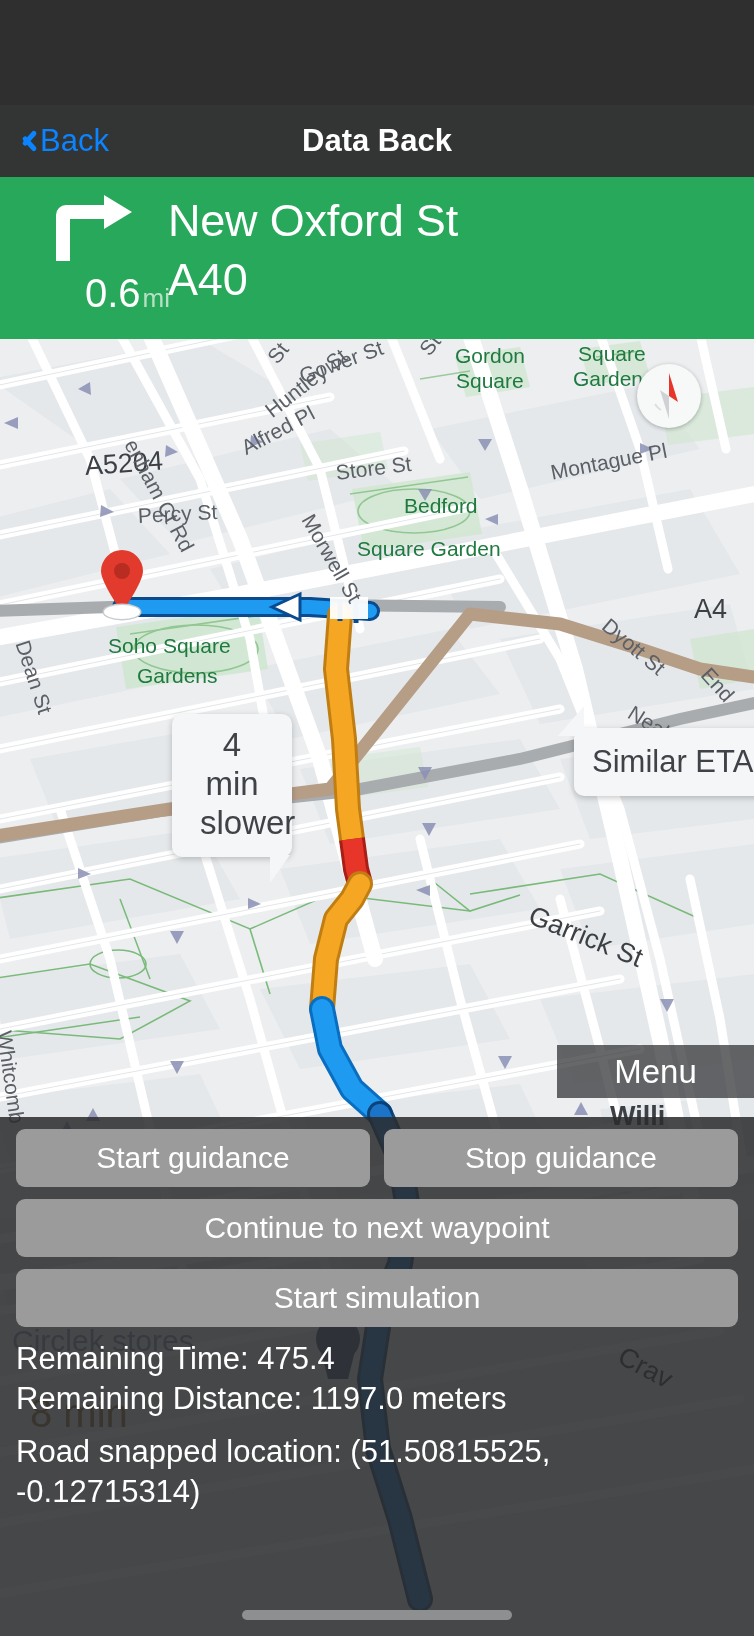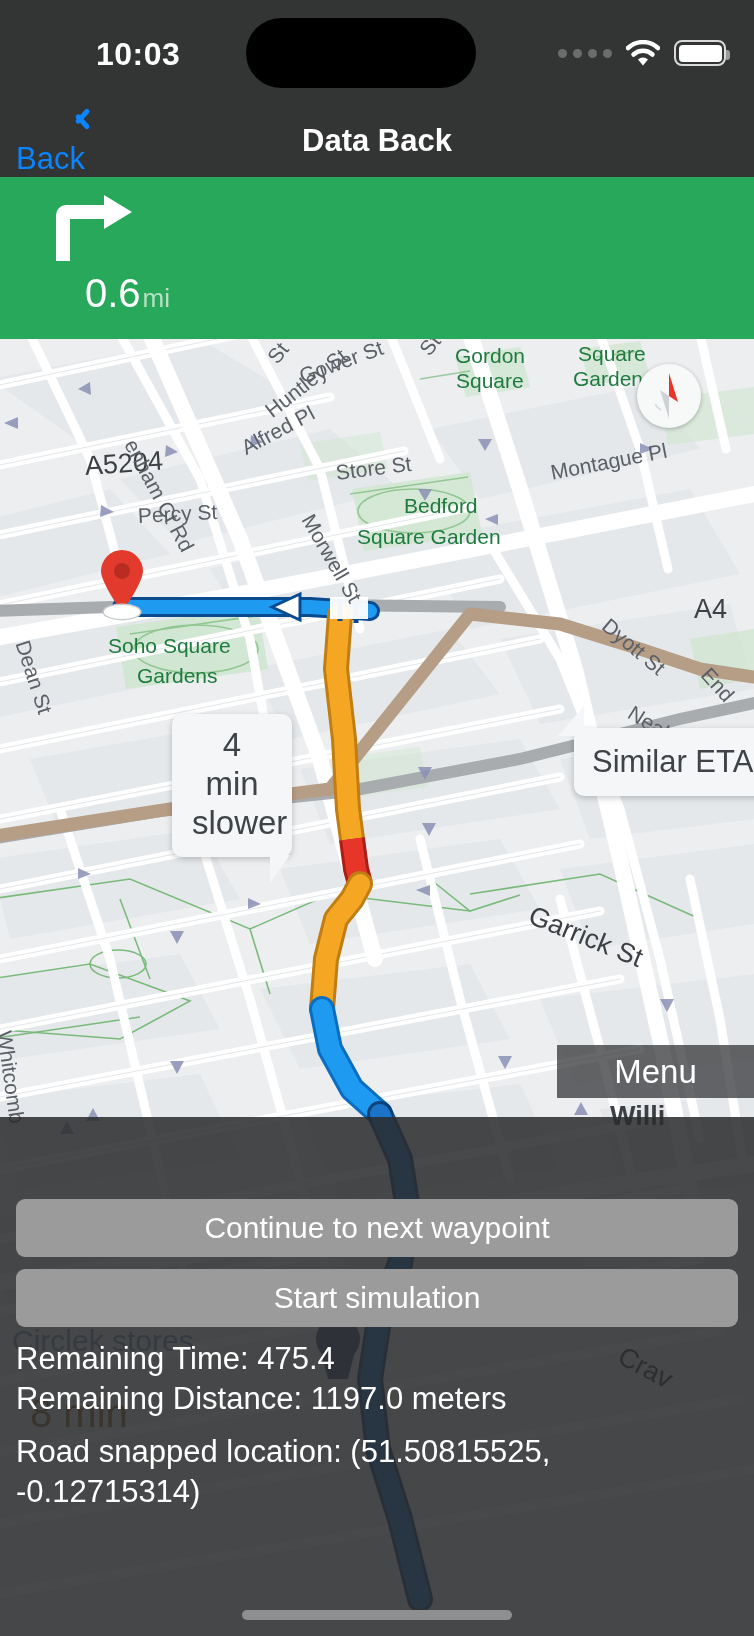--- a/index.html
+++ b/index.html
@@ -38,22 +38,22 @@
   }
   .batt i { display:block; width:100%; height:100%; background:#fff; border-radius:4px; }
 
   
   .navbar {
     position:absolute; top:105px; left:0; width:754px; height:72px;
     background:#333434;
   }
   .nav-back {
     position:absolute; left:16px; top:0; height:72px;
-    display:flex; align-items:flex-end; gap:8px; color:#0a84ff;
-    font-size:31px; cursor:pointer;flex-direction:column;
+    display:flex; align-items:center; gap:8px; color:#0a84ff;
+    font-size:31px; cursor:pointer;
   }
   .chev { width:16px; height:28px; position:relative; }
   .chev::before, .chev::after {
     content:""; position:absolute; left:5px; width:5px; height:18px;
     background:#0a84ff; border-radius:3px;
   }
   .chev::before { top:0px; transform:rotate(42deg); transform-origin:bottom center; }
   .chev::after  { bottom:0px; transform:rotate(-42deg); transform-origin:top center; }
   .nav-title {
     position:absolute; left:0; top:0; width:754px; height:72px;
@@ -104,21 +104,21 @@
     background:#f7f8f8; border-radius:50%;
     box-shadow:0 1px 4px rgba(0,0,0,.28);
   }
   .marker { position:absolute; left:98px; top:210px; width:48px; height:64px; }
 
   .callout {
     position:absolute; background:#f5f6f7; border-radius:10px;
     box-shadow:0 2px 6px rgba(0,0,0,.22);
     color:#3f4348; text-align:center;
   }
-  #callout-slower { left:172px; top:375px; width:120px; padding:12px 20px 14px; }
+  #callout-slower { left:172px; top:375px; width:120px; padding:12px 28px 14px; }
   #callout-slower .l1 { font-size:33px; line-height:1.18; }
   #callout-eta { left:574px; top:389px; width:230px; padding:16px 18px; text-align:left; }
   #callout-eta .l1 { font-size:31px; }
   .tail { position:absolute; width:0; height:0; }
 
   .menu-btn {
     position:absolute; left:557px; top:706px; width:197px; height:53px;
     background:rgba(44,46,48,.72); color:#fff;
     display:flex; align-items:center; justify-content:center;
     font-size:33px; cursor:pointer;
@@ -146,60 +146,42 @@
   .home-ind {
     position:absolute; left:50%; transform:translateX(-50%); bottom:16px;
     width:270px; height:10px; background:#8e8f90; border-radius:6px;
   }
 </style>
 </head>
 <body>
 
 <div id="phone">
 
-  <div class="statusbar">
-    <div class="sb-time">10:03</div>
-    <div class="notch"></div>
-    <div class="sb-right">
-      <span class="dots">
-          <i></i>
-          <i></i>
-          <i></i>
-          <i></i>
-        </span>
-      <span class="wifi">
-        <svg width="34" height="26" viewBox="0 0 34 26">
-          <path d="M2 8 A22 22 0 0 1 32 8" stroke="#fff" stroke-width="4.5" fill="none" stroke-linecap="round"></path>
-          <path d="M7.5 14.5 A14 14 0 0 1 26.5 14.5" stroke="#fff" stroke-width="4.5" fill="none" stroke-linecap="round"></path>
-          <path d="M17 25.5 L12 19.5 A7.5 7.5 0 0 1 22 19.5 Z" fill="#fff"></path>
-        </svg>
-      </span>
-      <span class="batt">
-          <i></i>
-        </span>
-    </div>
-  </div>
 
   <div class="navbar">
     <div class="nav-title">Data Back</div>
     <div class="nav-back">
       <span class="chev"></span>
       <span>Back</span>
     </div>
   </div>
 
   <div class="banner">
     <div class="man-icon">
       <svg width="90" height="70" viewBox="0 0 90 70">
         <path d="M10 68 L10 22 A10 10 0 0 1 20 12 L58 12 L58 2 L86 19 L58 36 L58 26 L24 26 L24 68 Z" fill="#fff"></path>
       </svg>
     </div>
     <div class="man-dist">
       <span>0.6</span>
       <span class="unit">mi</span>
+    </div>
+    <div class="man-roads">
+      <div class="man-road1">New Oxford St</div>
+      <div class="man-road2">A40</div>
     </div>
   </div>
 
   <div class="then-strip">
     <span class="then-label">Then</span>
     <span class="then-icon">
       <svg width="42" height="44" viewBox="0 0 42 44">
         <path d="M4 42 L4 17 A13 13 0 0 1 30 17 L30 28 L38 28 L26 43 L14 28 L22 28 L22 17
                  A5 5 0 0 0 12 17 L12 42 Z" fill="#fff"></path>
       </svg>
@@ -409,21 +391,21 @@
         <div class="lbl" style="left: 300px; top: 26px; transform: rotate(-20deg);">Gower St</div>
         <div class="lbl" style="left: 268px; top: 62px; transform: rotate(-38deg);">Huntley St</div>
         <div class="lbl" style="left: 243px; top: 98px; transform: rotate(-28deg);">Alfred Pl</div>
         <div class="lbl" style="left: 336px; top: 122px; transform: rotate(-7deg);">Store St</div>
         <div class="lbl" style="left: 551px; top: 122px; transform: rotate(-11deg);">Montague Pl</div>
         <div class="lbl big" style="left: 85px; top: 112px; transform: rotate(-4deg);">A5204</div>
         <div class="lbl" style="left: 130px; top: 90px; transform: rotate(62deg);">enham Ct Rd</div>
         <div class="lbl" style="left: 307px; top: 165px; transform: rotate(60deg);">Morwell St</div>
         <div class="lbl" style="left: 138px; top: 165px; transform: rotate(-3deg);">Percy St</div>
         <div class="lbl park" style="left: 404px; top: 155px; transform: rotate(0deg);">Bedford</div>
-        <div class="lbl park" style="left: 357px; top: 186px; transform: rotate(0deg);">Square Garden</div>
+        <div class="lbl park" style="left: 357px; top: 198px; transform: rotate(0deg);">Square Garden</div>
         <div class="lbl" style="left: 22px; top: 290px; transform: rotate(72deg);">Dean St</div>
         <div class="lbl park" style="left: 108px; top: 295px; transform: rotate(0deg);">Soho Square</div>
         <div class="lbl park" style="left: 137px; top: 325px; transform: rotate(0deg);">Gardens</div>
         <div class="lbl" style="left: 605px; top: 272px; transform: rotate(40deg);">Dyott St</div>
         <div class="lbl" style="left: 705px; top: 320px; transform: rotate(48deg);">End</div>
         <div class="lbl" style="left: 630px; top: 360px; transform: rotate(32deg);">Neal</div>
         <div class="lbl big" style="left: 694px; top: 255px; transform: rotate(0deg);">A4</div>
         <div class="lbl" style="left: 228px; top: 430px; transform: rotate(74deg);">ox St</div>
         <div class="lbl big" style="left: 530px; top: 560px; transform: rotate(22deg);">Garrick St</div>
         <div class="lbl" style="left: 4px; top: 680px; transform: rotate(82deg);">Whitcomb</div>
@@ -458,20 +440,24 @@
     <div class="callout" id="callout-eta">
       <div class="l1">Similar ETA</div>
       <span class="tail" style="left:-16px;top:-22px;border-right:26px solid #f5f6f7;border-top:30px solid transparent;"></span>
     </div>
 
     <div class="menu-btn">Menu</div>
   </div>
 
   <div class="panel">
 
+    <div class="btn-row" id="row-guidance">
+      <button class="btn">Start guidance</button>
+      <button class="btn">Stop guidance</button>
+    </div>
 
     <div class="btn-row" id="row-waypoint">
       <button class="btn">Continue to next waypoint</button>
     </div>
 
     <div class="btn-row" id="row-simulation">
       <button class="btn">Start simulation</button>
     </div>
 
     <div class="info">

